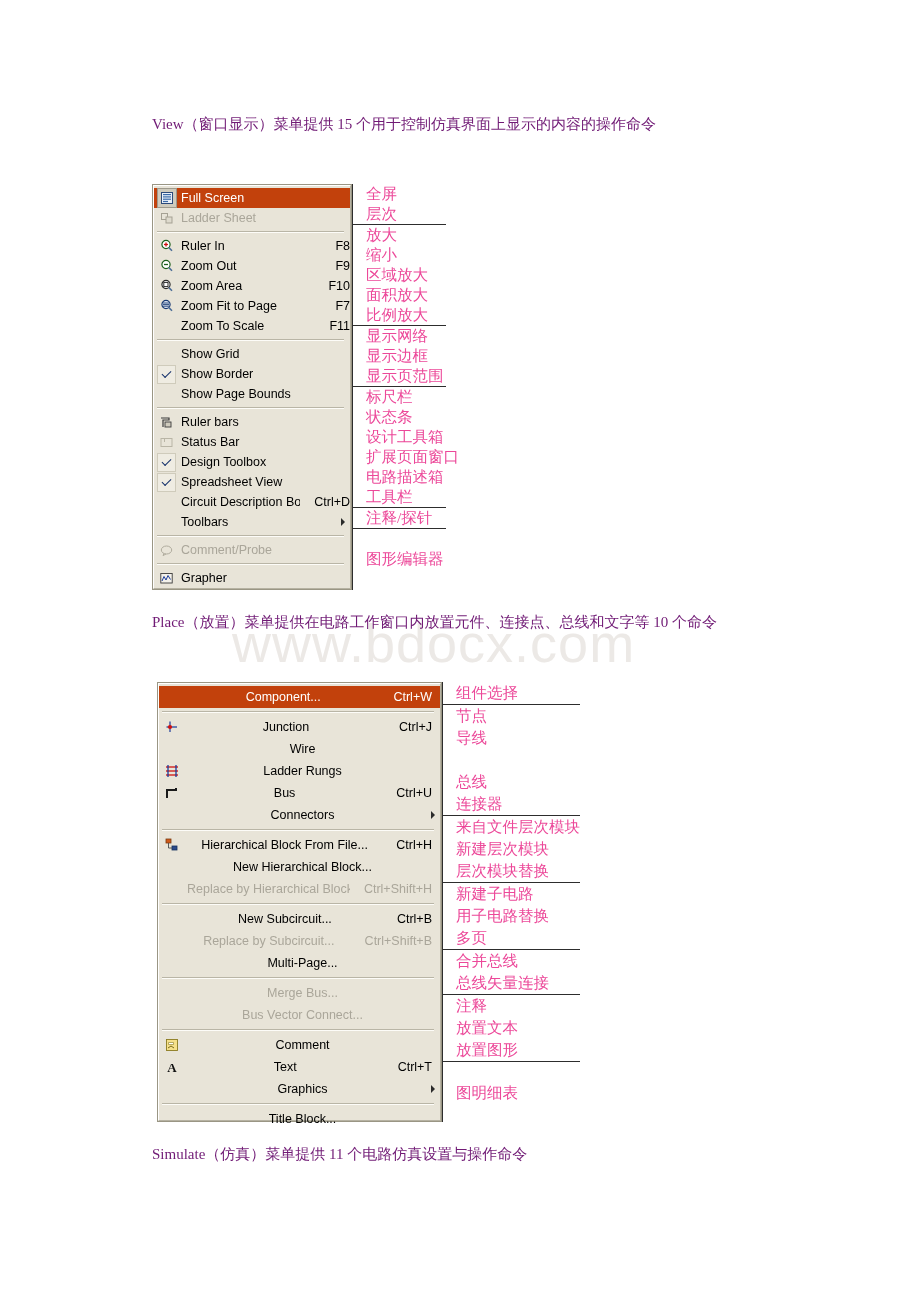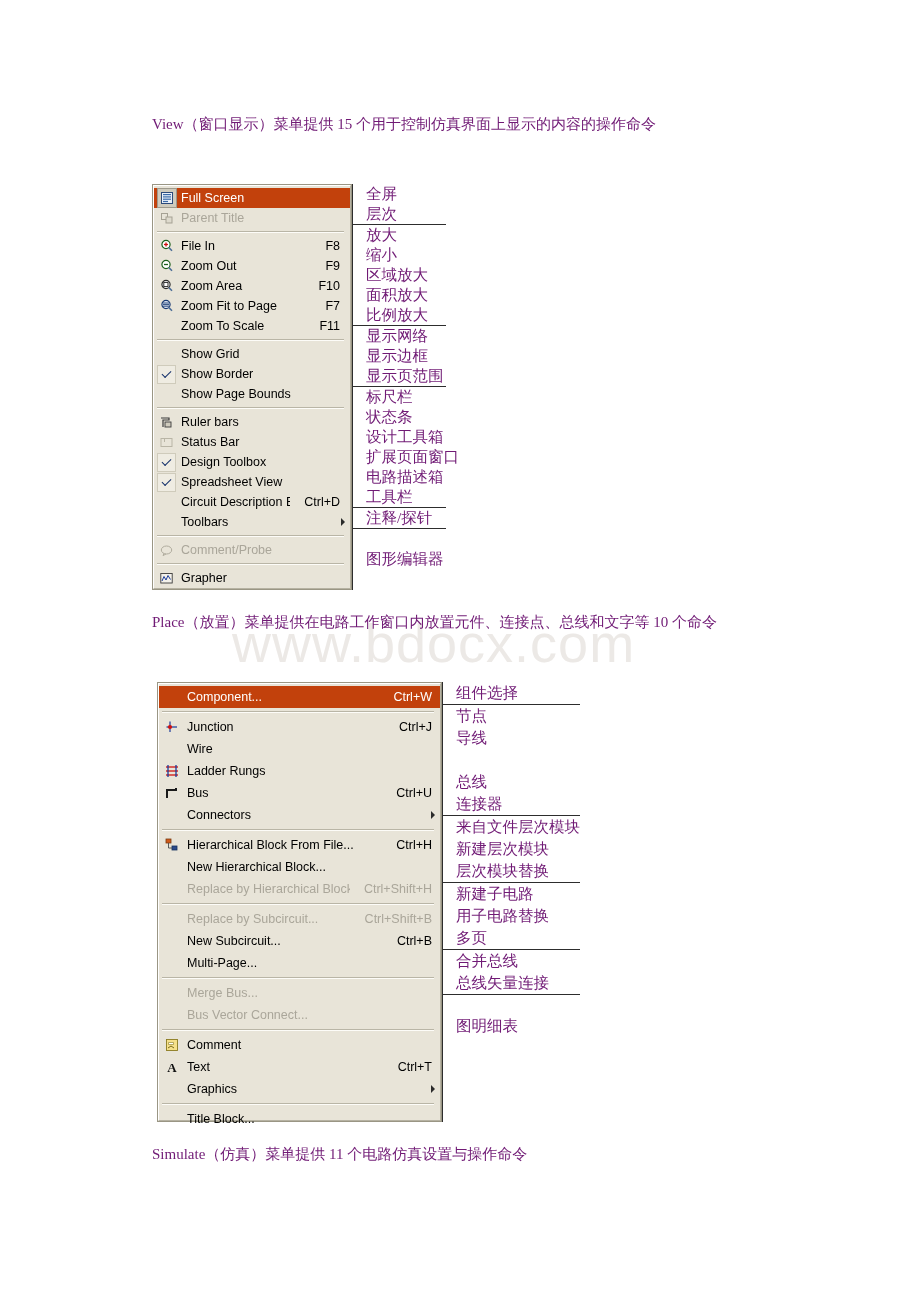--- a/index.html
+++ b/index.html
@@ -95,21 +95,20 @@
     position: relative;
   }
   .mi .label {
     flex: 1 1 auto;
     padding-left: 4px;
     overflow: hidden;
     text-overflow: clip;
   }
   .mi .accel {
     padding-left: 14px;
-    padding-right: 10px;
     font-size: 12.5px;
   }
   .mi .submark {
     position: absolute;
     right: 5px;
     top: 50%;
     transform: translateY(-50%);
     width: 0; height: 0;
     border-left: 4px solid #2b2b2b;
     border-top: 4px solid transparent;
@@ -146,21 +145,21 @@
     border: 1px solid #9e9a8c;
     background: #cfcbbd;
   }
   .ico svg { display: block; }
 
   
   .trans {
     position: absolute;
     font-family: Liberation Serif, serif;
     font-size: 15.5px;
-    color: #701a75;
+    color: #ec4899;
     z-index: 5;
   }
   .trans .tbox {
     border-left: 1px solid #2d2d2d;
     box-sizing: border-box;
     height: 100%;
   }
   .tgroup { border-bottom: 1px solid #2d2d2d; }
   .tgroup:last-child { border-bottom: none; margin-top: 20px; }
   .trow {
@@ -174,21 +173,21 @@
   
   #menu-view { left: 152px; top: 184px; width: 200px; height: 406px; }
   #trans-view { left: 352px; top: 184px; width: 94px; height: 406px; }
 
   
   #menu-place { left: 157px; top: 682px; width: 285px; height: 440px; }
   #trans-place { left: 442px; top: 682px; width: 138px; height: 440px; }
 
   #menu-place .mi { height: 22px; }
   #trans-place .trow { height: 22px; line-height: 22px; }
-  #menu-place .mi .label { padding-left: 5px; }
+  #menu-place .mi .label { padding-left: 5px; text-align: center; }
   #menu-place .mi .accel { padding-right: 8px; }
 </style>
 </head>
 <body>
 
 <div class="page">
 
   <div class="watermark">www.bdocx.com</div>
 
   <div class="para" id="para-view"><span class="indent"></span><span>View（窗口显示）菜单提供 15 个用于控制仿真界面上显示的内容的操作命令</span></div>
@@ -214,38 +213,38 @@
 
       <div class="mi disabled">
         <span class="gutter">
           <span class="icobox">
             <svg width="12" height="12" viewBox="0 0 12 12">
                 <rect x="0.5" y="1.5" width="6" height="6" fill="none" stroke="#a5a193"></rect>
                 <rect x="5" y="5" width="6" height="6" fill="#dedacd" stroke="#a5a193"></rect>
               </svg>
           </span>
         </span>
-        <span class="label">Parent Title</span>
+        <span class="label">Ladder Sheet</span>
         <span class="accel"></span>
       </div>
 
       <div class="sep"></div>
 
       <div class="mi">
         <span class="gutter">
           <span class="ico">
             <svg width="14" height="14" viewBox="0 0 14 14">
                 <circle cx="6" cy="5.5" r="4.1" fill="#ffffff" stroke="#1c5f1c" stroke-width="1.2"></circle>
                 <line x1="8.8" y1="8.5" x2="12" y2="11.8" stroke="#4a6b96" stroke-width="1.6"></line>
                 <line x1="4" y1="5.5" x2="8" y2="5.5" stroke="#d01010" stroke-width="1.3"></line>
                 <line x1="6" y1="3.5" x2="6" y2="7.5" stroke="#d01010" stroke-width="1.3"></line>
               </svg>
           </span>
         </span>
-        <span class="label">File In</span>
+        <span class="label">Ruler In</span>
         <span class="accel">F8</span>
       </div>
 
       <div class="mi">
         <span class="gutter">
           <span class="ico">
             <svg width="14" height="14" viewBox="0 0 14 14">
                 <circle cx="6" cy="5.5" r="4.1" fill="#ffffff" stroke="#1c5f1c" stroke-width="1.2"></circle>
                 <line x1="8.8" y1="8.5" x2="12" y2="11.8" stroke="#4a6b96" stroke-width="1.6"></line>
                 <line x1="4" y1="5.5" x2="8" y2="5.5" stroke="#1c5f1c" stroke-width="1.3"></line>
@@ -536,30 +535,30 @@
       </div>
 
       <div class="mi disabled">
         <span class="gutter"></span>
         <span class="label">Replace by Hierarchical Block...</span>
         <span class="accel">Ctrl+Shift+H</span>
       </div>
 
       <div class="sep"></div>
 
+      <div class="mi">
+        <span class="gutter"></span>
+        <span class="label">New Subcircuit...</span>
+        <span class="accel">Ctrl+B</span>
+      </div>
+
       <div class="mi disabled">
         <span class="gutter"></span>
         <span class="label">Replace by Subcircuit...</span>
         <span class="accel">Ctrl+Shift+B</span>
-      </div>
-
-      <div class="mi">
-        <span class="gutter"></span>
-        <span class="label">New Subcircuit...</span>
-        <span class="accel">Ctrl+B</span>
       </div>
 
       <div class="mi">
         <span class="gutter"></span>
         <span class="label">Multi-Page...</span>
         <span class="accel"></span>
       </div>
 
       <div class="sep"></div>
 
@@ -641,20 +640,25 @@
       <div class="tgroup">
         <div class="trow">新建子电路</div>
         <div class="trow">用子电路替换</div>
         <div class="trow">多页</div>
       </div>
       <div class="tgroup">
         <div class="trow">合并总线</div>
         <div class="trow">总线矢量连接</div>
       </div>
       <div class="tgroup">
+        <div class="trow">注释</div>
+        <div class="trow">放置文本</div>
+        <div class="trow">放置图形</div>
+      </div>
+      <div class="tgroup">
         <div class="trow">图明细表</div>
       </div>
     </div>
   </div>
 
   <div class="para" id="para-sim"><span class="indent"></span><span>Simulate（仿真）菜单提供 11 个电路仿真设置与操作命令</span></div>
 
 </div>
 
 </body></html>

